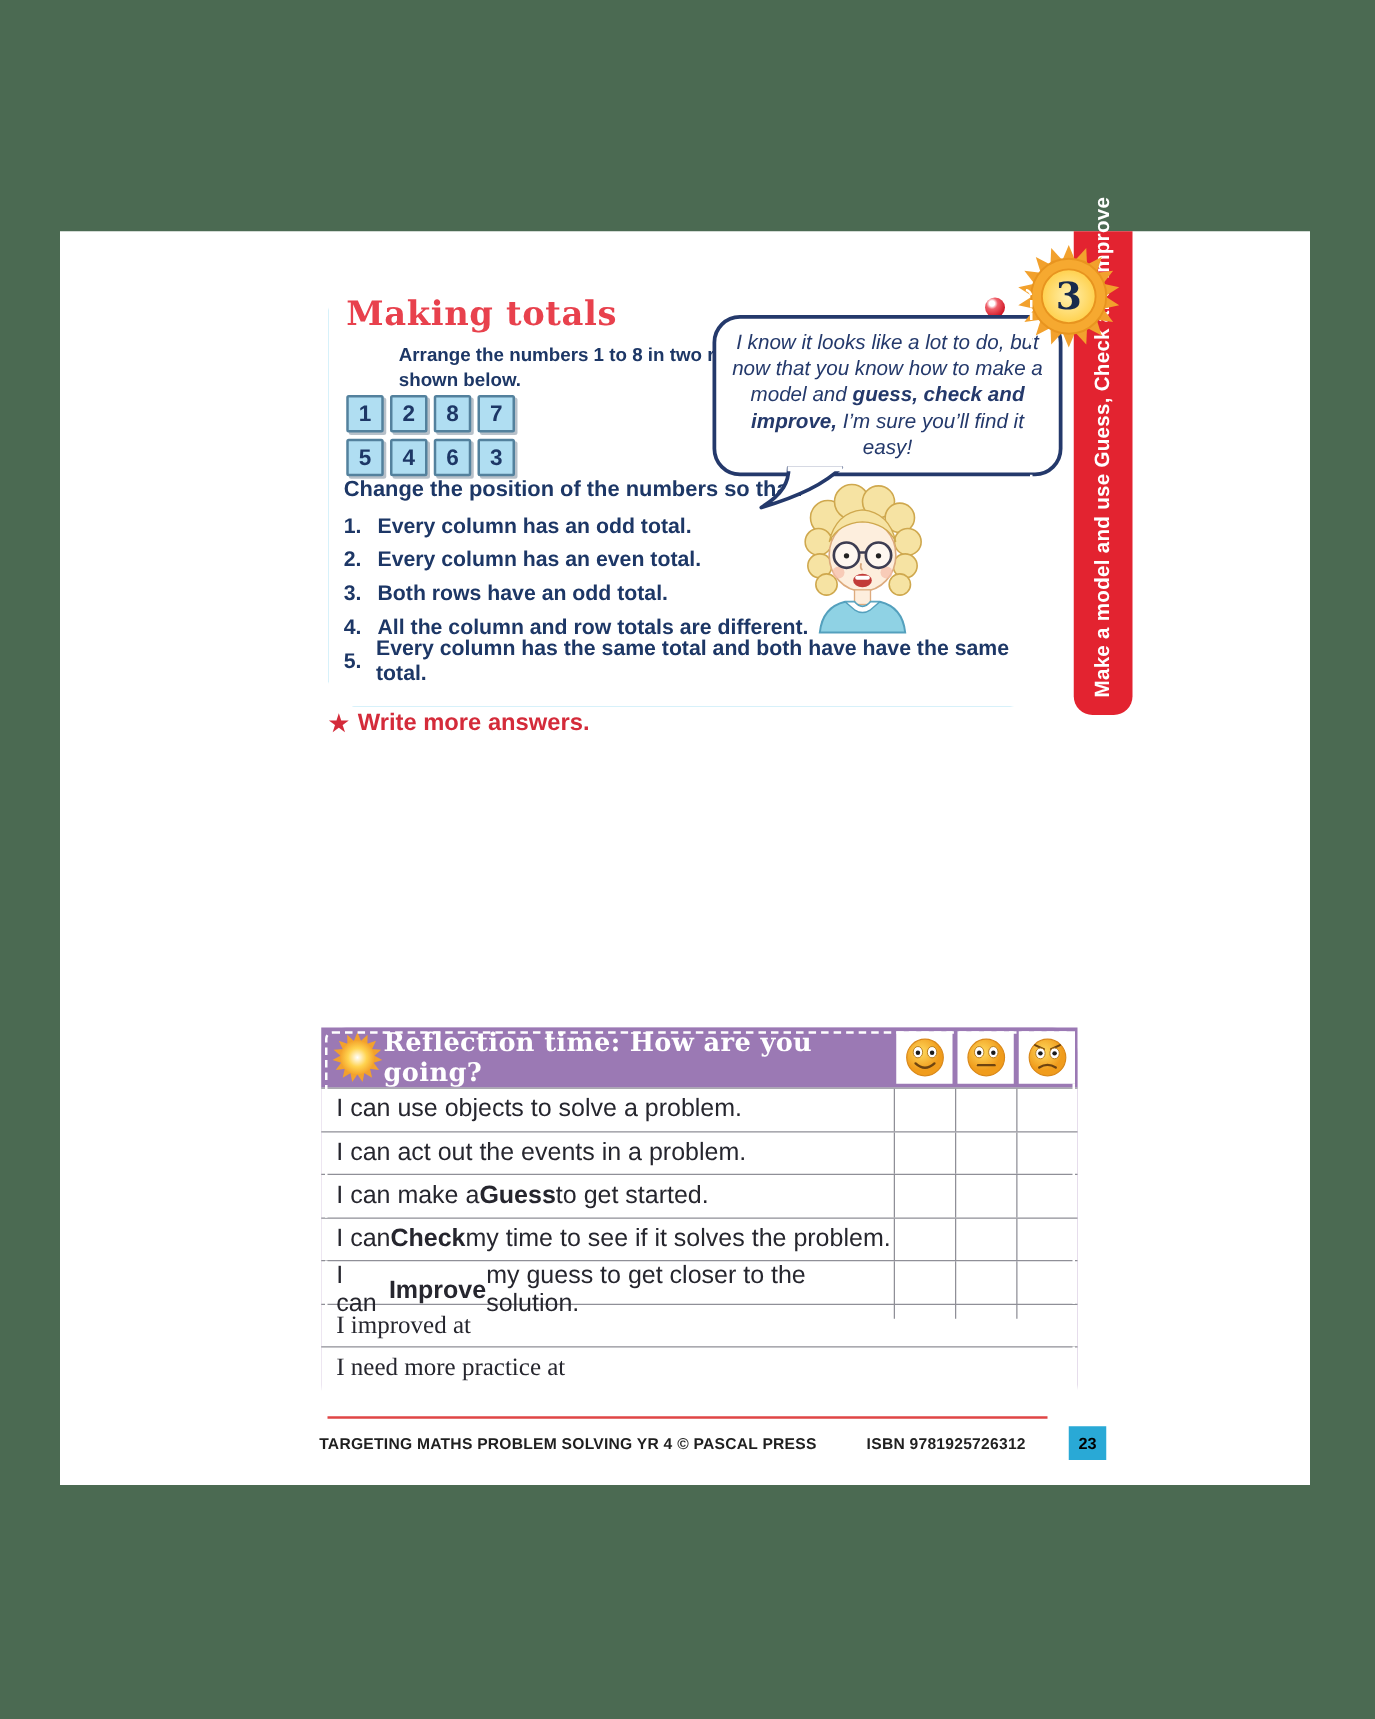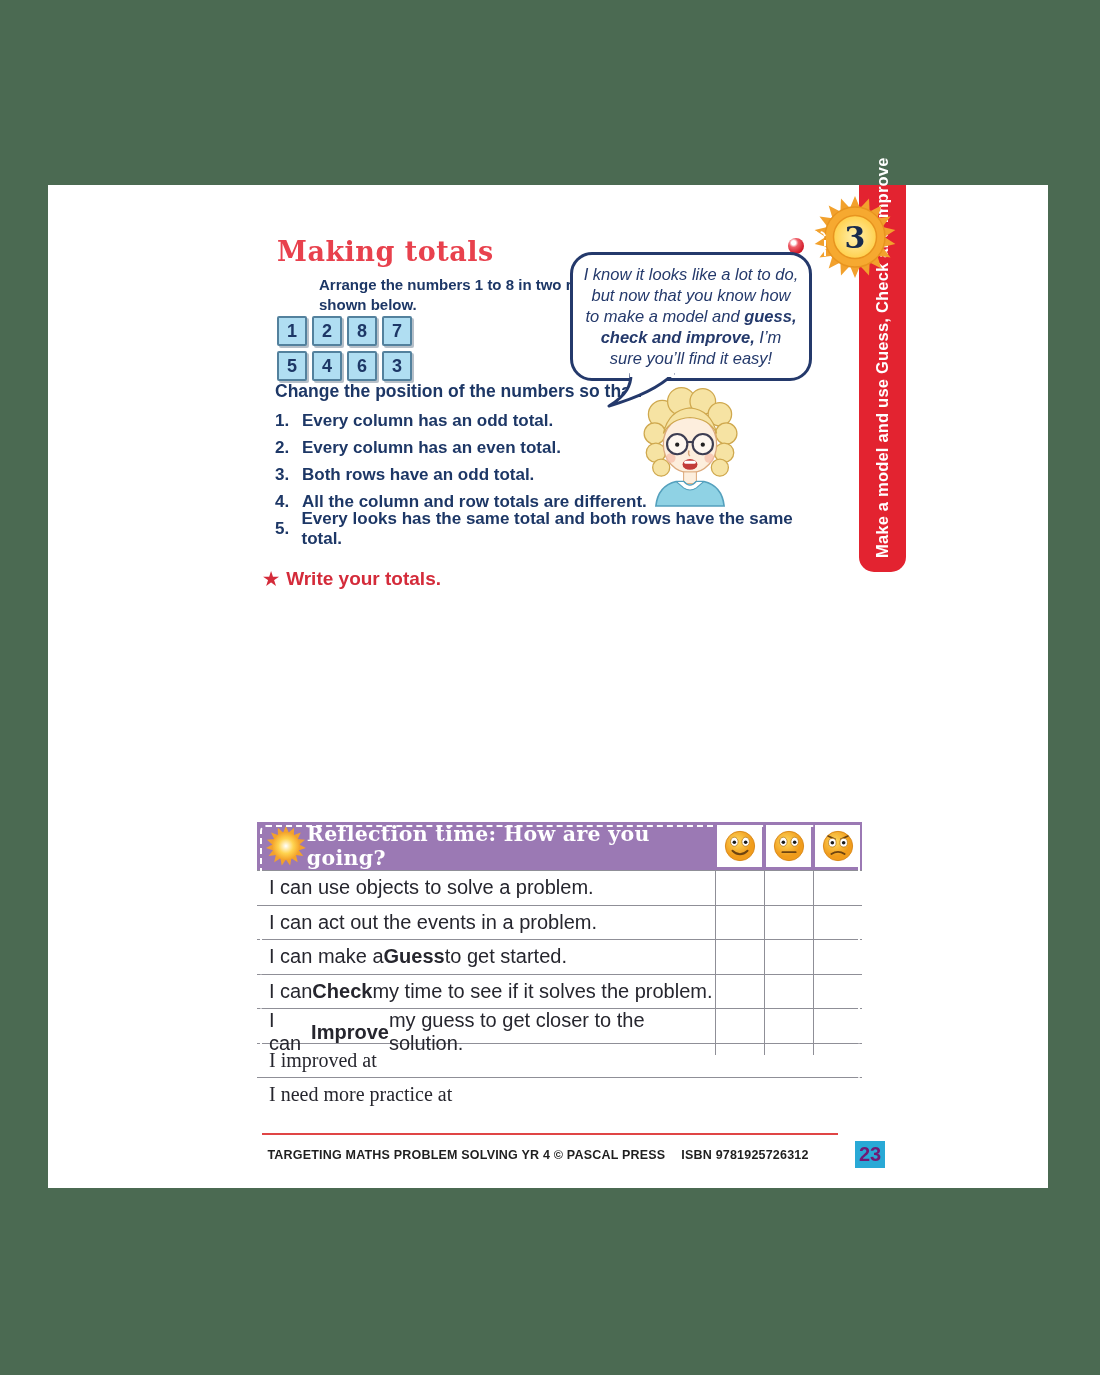--- a/index.html
+++ b/index.html
@@ -35,21 +35,21 @@
   .tiles { position:absolute; left:14px; top:88px; display:flex; flex-direction:column; gap:5px; }
   .tile-row { display:flex; gap:5px; }
   .tile { width:30px; height:30px; background:#b0def2; border:2px solid #53819d; border-radius:2px;
     box-shadow:2px 2px 0 rgba(95,115,135,.45); display:flex; align-items:center; justify-content:center;
     font-size:18px; font-weight:700; color:#1d3766; }
   .instruction { position:absolute; left:12px; top:153px; font-size:17.5px; font-weight:700; color:#1d3766; }
   .tasks { position:absolute; left:12px; top:179px; }
   .task { display:flex; height:27px; align-items:center; font-size:17px; font-weight:700; color:#1d3766; }
   .task .num { width:27px; }
 
-  .bubble { position:absolute; left:307px; top:24px; width:242px; background:#fff;
+  .bubble { position:absolute; left:307px; top:24px; width:280px; background:#fff;
     border:3px solid #24396b; border-radius:22px; padding:9px 10px; z-index:2;
     font-size:16.5px; font-style:italic; color:#24396b; text-align:center; line-height:1.27; font-weight:500; }
   .bubble b { font-weight:700; }
   .bubble-tail { position:absolute; left:30px; top:100%; margin-top:-5px; }
   .girl { position:absolute; left:363px; top:148px; width:128px; height:132px; z-index:1; }
 
   .write-answers { position:absolute; left:215px; top:383px; color:#d42b3a; font-weight:700;
     font-size:19px; display:flex; align-items:center; gap:7px; }
   .write-answers .star { font-size:18px; }
 
@@ -65,23 +65,23 @@
   .r-row:first-child { border-top:none; }
   .statement { display:flex; align-items:center; padding-left:12px; font-size:20px; color:#26262e; }
   .statement b { font-weight:700;text-align:center; }
   .check-cell { border-left:1px solid #8f8f97; }
   .r-row.full { display:block;font-family:Liberation Serif, serif; }
 
   
   .footer-rule { position:absolute; left:214px; top:948px; width:576px; height:2px; background:#e04545; }
   .footer-text { position:absolute; left:140px; top:963px; width:700px; text-align:center;
     font-size:12.5px; font-weight:700; color:#1f1f1f; letter-spacing:.2px; }
-  .footer-text span { margin:0 8px; }
+  .footer-text span { margin:0 20px; }
   .page-badge { position:absolute; left:807px; top:956px; width:30px; height:27px; background:#29a9d6;
-    color:#701a75; font-weight:700; font-size:20px; display:flex; align-items:center; justify-content:center; }
+    color:#000000; font-weight:700; font-size:13px; display:flex; align-items:center; justify-content:center; }
 </style>
 </head>
 <body>
 
 <div class="page">
 
   <div class="side-tab">
     <div class="side-tab-label">Make a model and use Guess, Check and Improve</div>
   </div>
   <div class="sun-badge">
@@ -153,21 +153,21 @@
         <div class="task">
             <span class="num">3.</span>
             <span>Both rows have an odd total.</span>
           </div>
         <div class="task">
             <span class="num">4.</span>
             <span>All the column and row totals are different.</span>
           </div>
         <div class="task">
             <span class="num">5.</span>
-            <span>Every looks has the same total and both rows have the same total.</span>
+            <span>Every column has the same total and both have have the same total.</span>
           </div>
       </div>
 
       <div class="bubble">
         <span>I know it looks like a lot to do, but now that you know how to make a model and </span><b>guess, check and improve,</b><span> I’m sure you’ll find it easy!</span>
         <svg class="bubble-tail" width="80" height="36" viewBox="0 0 80 36">
           <path d="M 70,1 C 56,15 30,26 6,33 C 24,22 28,12 28,1 Z" fill="#ffffff" stroke="#24396b" stroke-width="3" stroke-linejoin="round"></path>
           <line x1="27" y1="1.5" x2="71" y2="1.5" stroke="#ffffff" stroke-width="5"></line>
         </svg>
       </div>
@@ -199,21 +199,21 @@
         <rect x="54.5" y="77.5" width="11" height="3" rx="1.5" fill="#ffffff"></rect>
         <rect x="54" y="88" width="12" height="11" fill="#fdeedd" stroke="#ddab7e" stroke-width="1"></rect>
         <path d="M28,120 Q30,101 47,97 L54,97 Q60,104 66,97 L73,97 Q90,101 92,120 Z" fill="#8fd2e4" stroke="#54a0bd" stroke-width="1.5"></path>
         <path d="M47,97 L54,97 Q60,104 66,97 L73,97 L66,103 Q60,107 54,103 Z" fill="#ffffff" stroke="#54a0bd" stroke-width="1"></path>
       </svg>
     </div>
   </div>
 
   <div class="write-answers">
     <span class="star">★</span>
-    <span>Write your totals.</span>
+    <span>Write more answers.</span>
   </div>
 
   <div class="frame frame-purple">
     <div class="frame-inner">
       <div class="ref-grid ref-header">
         <div class="ref-title-cell">
           <svg width="44" height="44" viewBox="-23 -23 46 46">
             <g fill="#f2a12d">
               <polygon points="0,-22 3.4,-14 -3.4,-14" transform="rotate(0)"></polygon>
                 <polygon points="0,-22 3.4,-14 -3.4,-14" transform="rotate(24)"></polygon>

